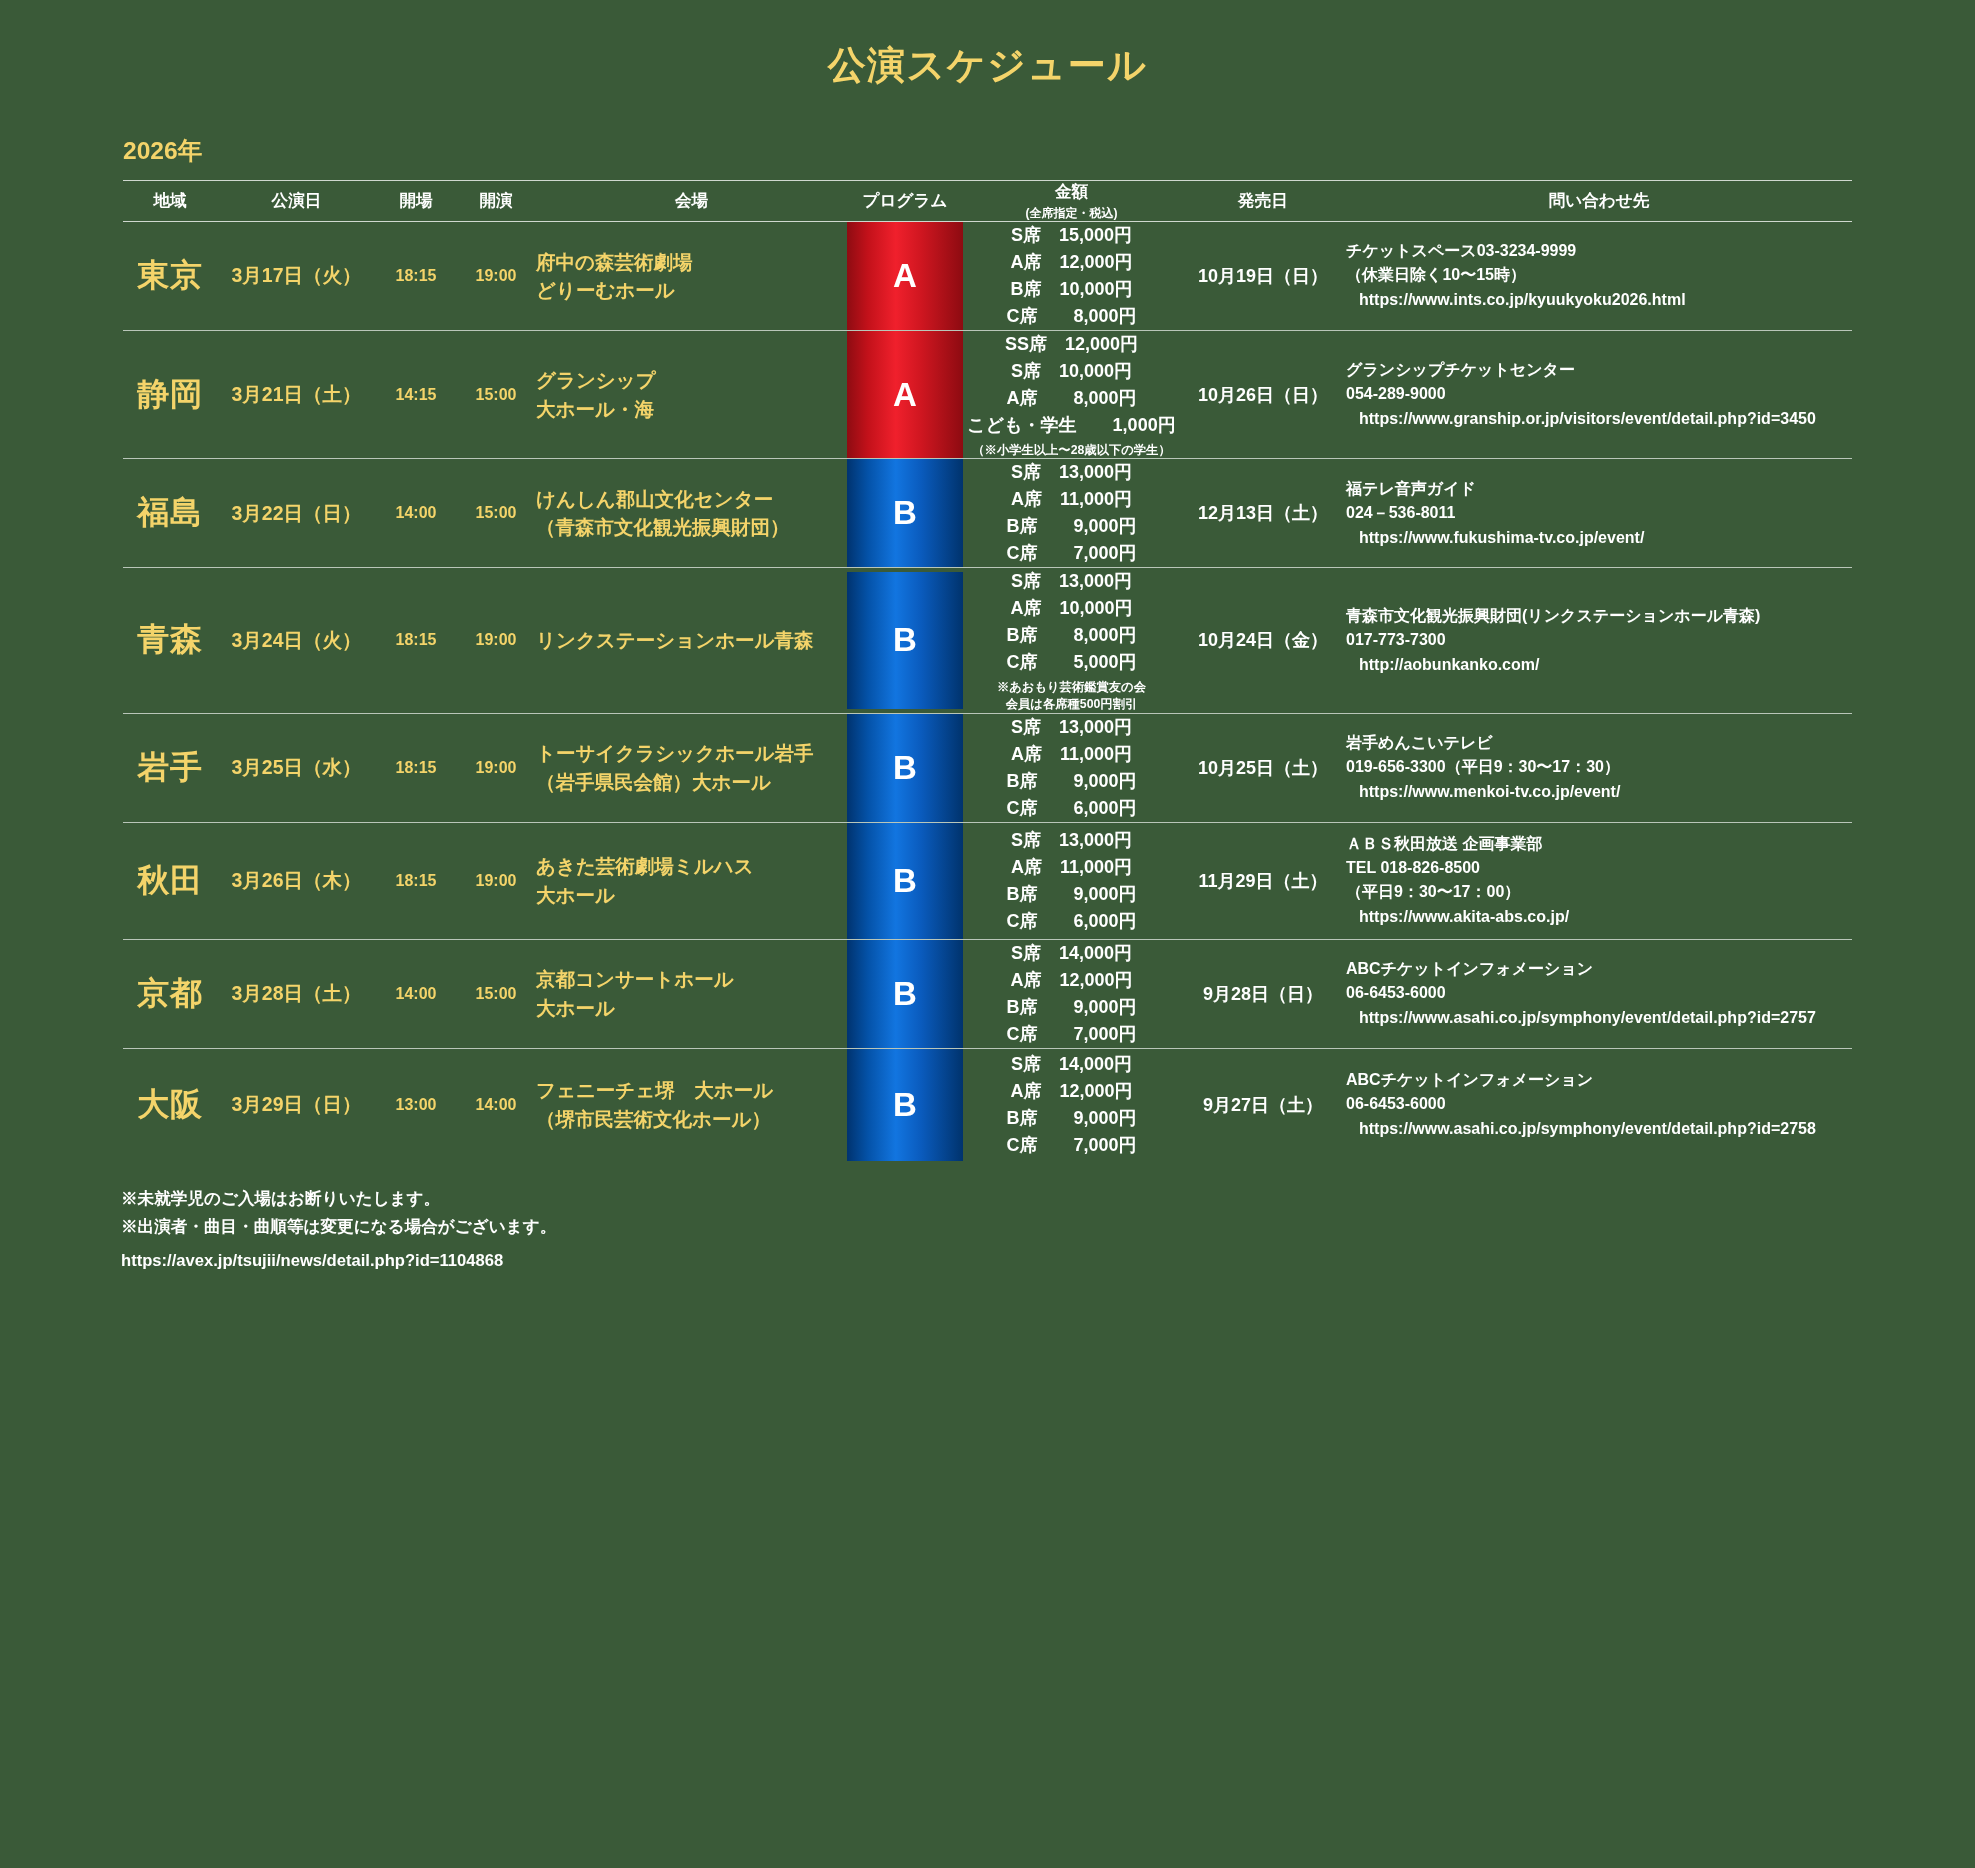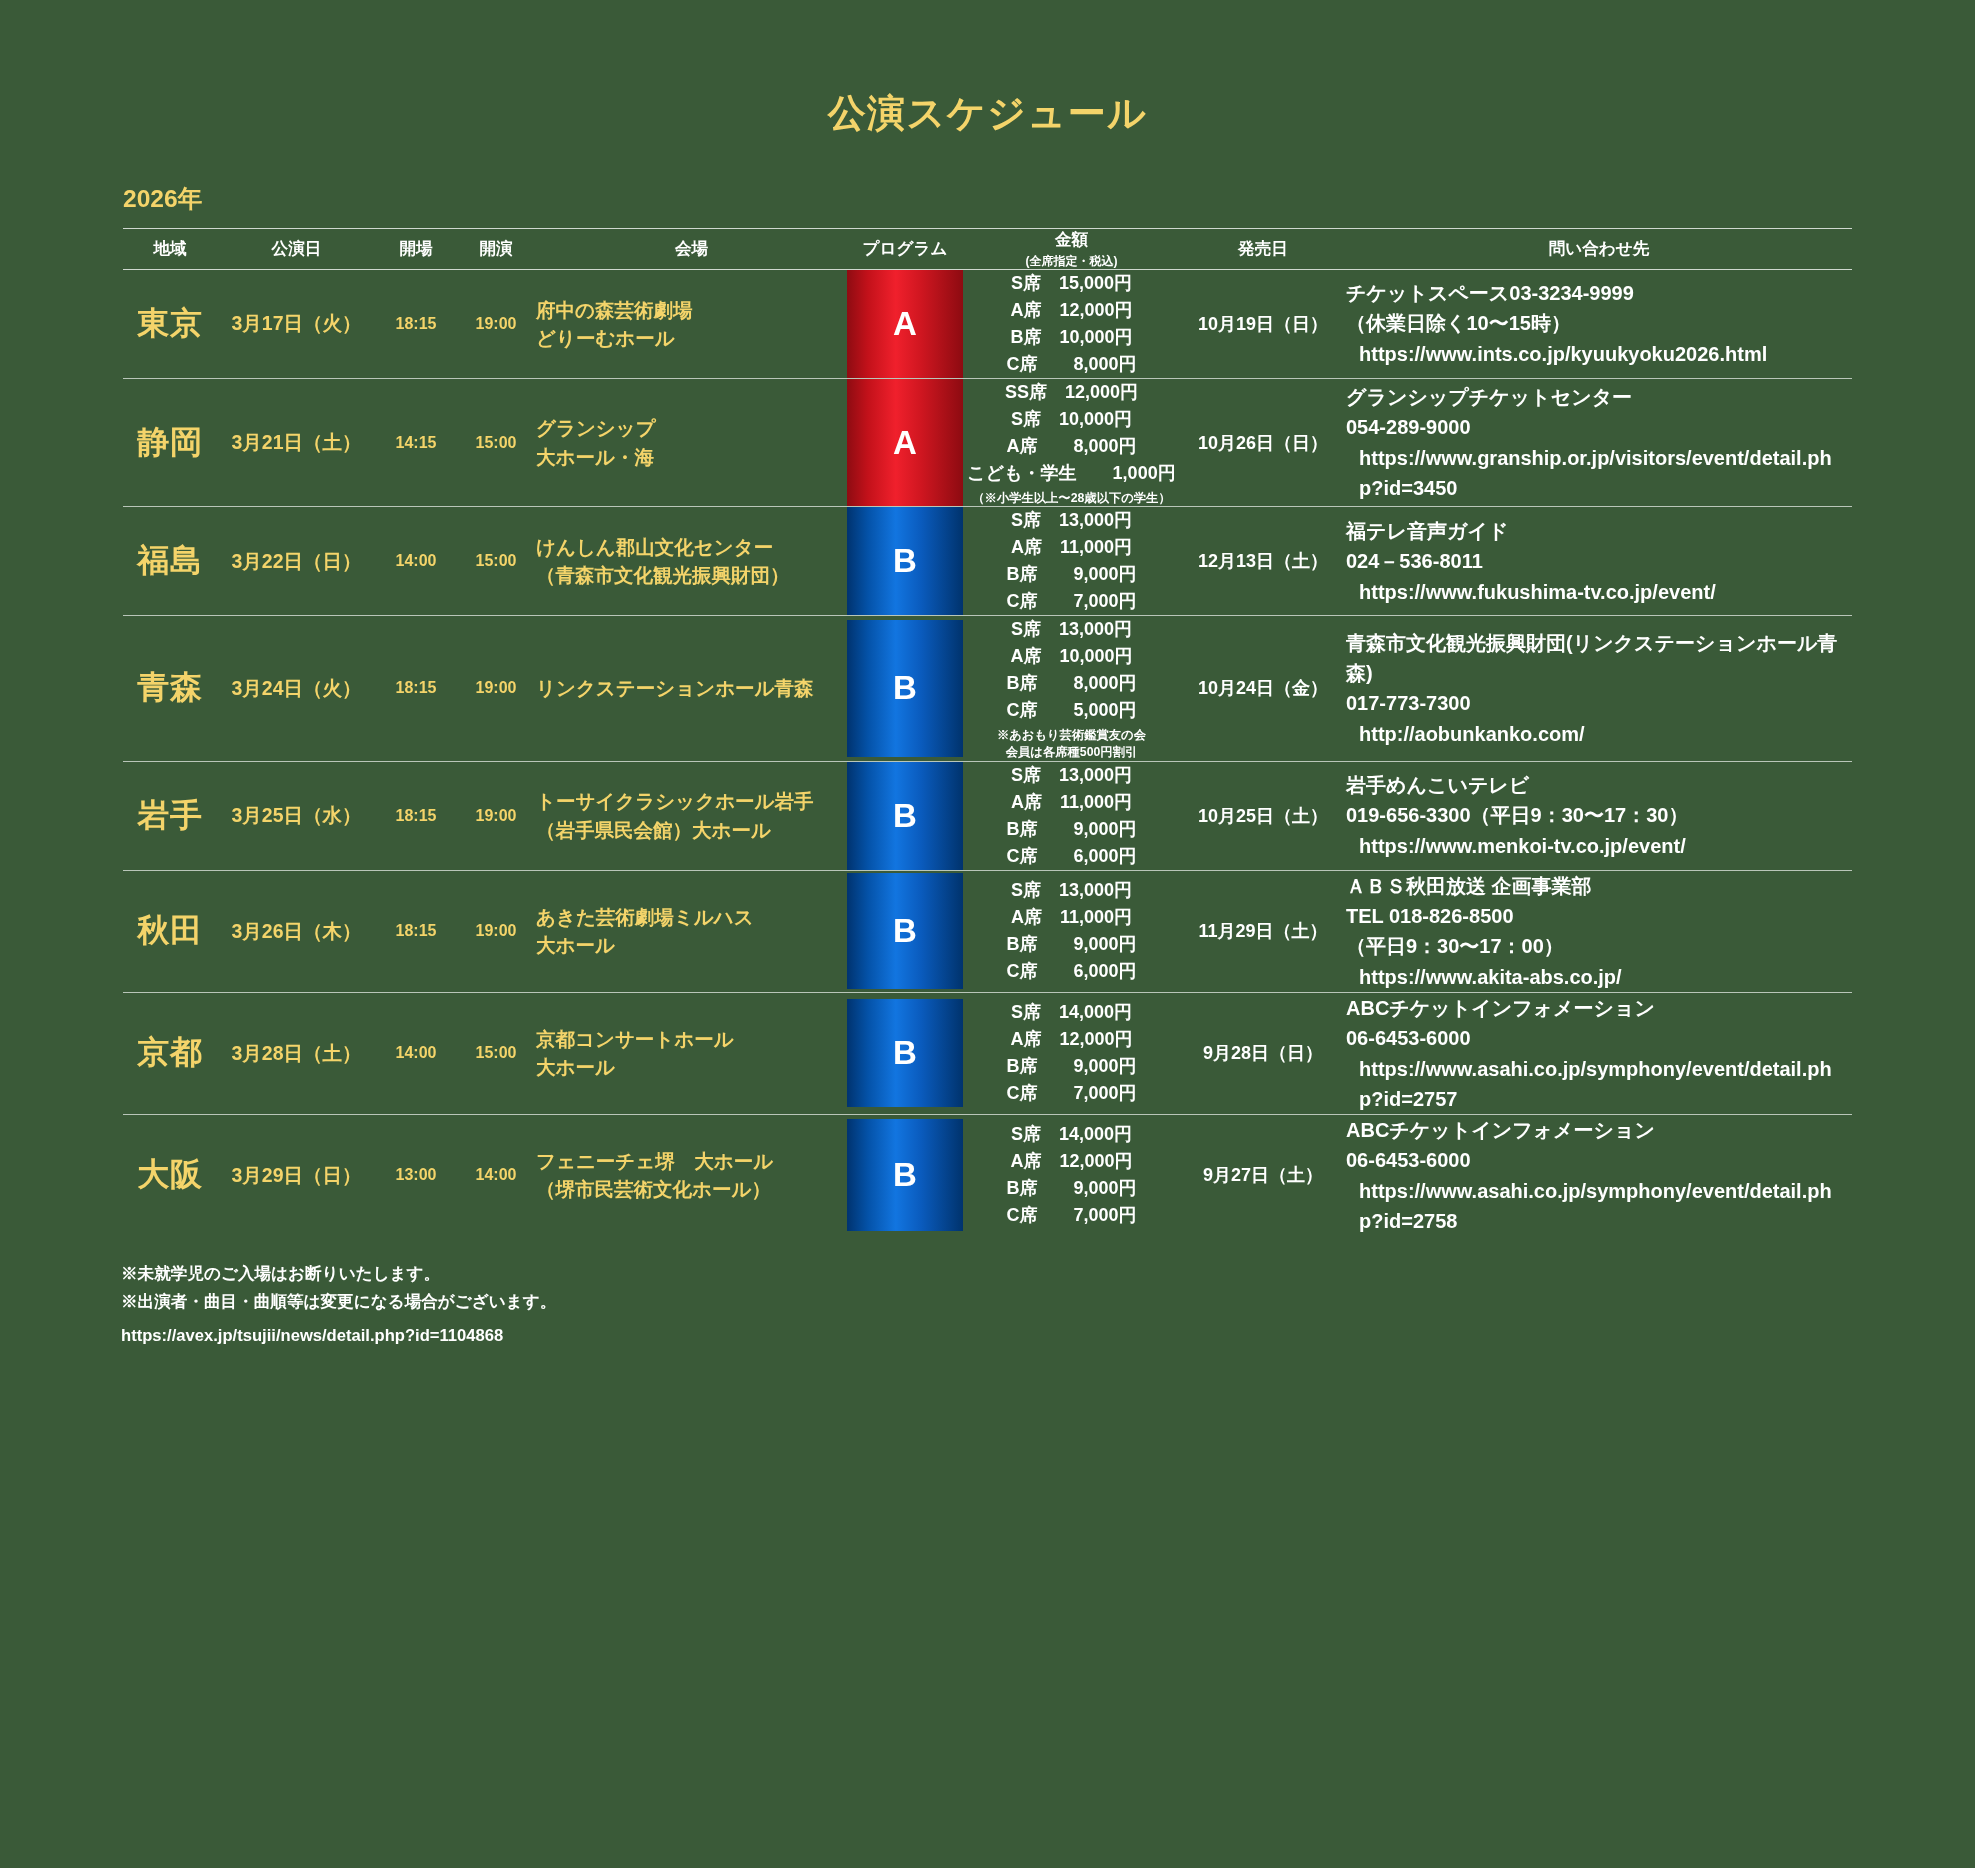--- a/index.html
+++ b/index.html
@@ -20,21 +20,21 @@
     height: 1868px;
     background: #3a5a38;
     box-sizing: border-box;
   }
   .title {
     text-align: center;
     color: #f4d46a;
     font-size: 38px;
     font-weight: bold;
     letter-spacing: 1.4px;
-    padding-top: 88px;
+    padding-top: 40px;
   }
   .year {
     color: #f4d46a;
     font-size: 24.6px;
     font-weight: bold;
     margin: 43px 0 0 123px;
   }
   table.sched {
     width: 1728px;
     margin: 13px auto 0 auto;
@@ -132,21 +132,21 @@
   }
   td.onsale {
     text-align: center;
     color: #ffffff;
     font-size: 18px;
     font-weight: bold;
     white-space: nowrap;
   }
   td.contact {
     color: #ffffff;
-    font-size: 20px;
+    font-size: 16px;
     font-weight: bold;
     line-height: 1.5;
     padding-left: 26px;
     padding-right: 7.2px;
   }
   td.contact .url {
     display: block;
     margin-left: 13px;
     margin-top: 1px;
     word-break: break-all;

